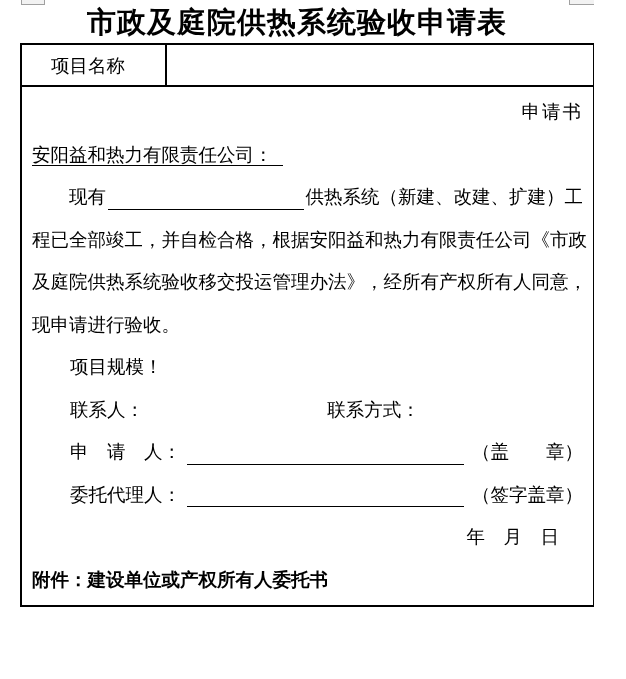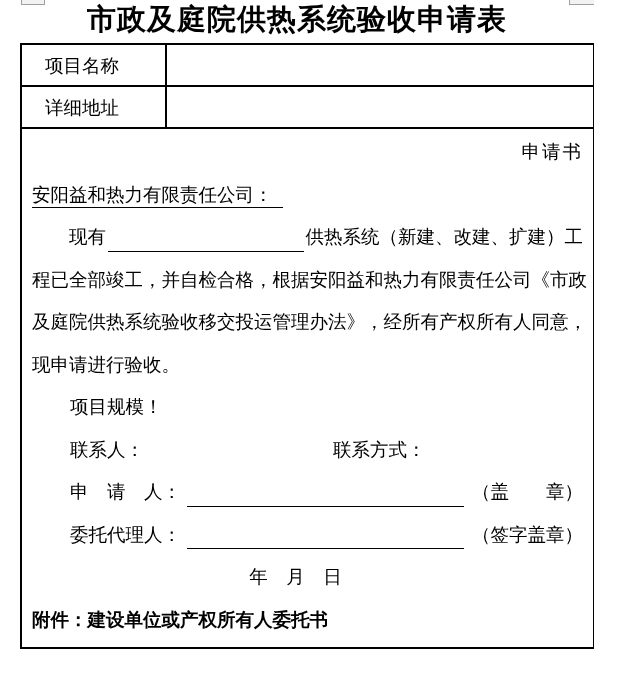--- a/index.html
+++ b/index.html
@@ -3,21 +3,21 @@
 <meta charset="utf-8">
 <style>
   * { margin: 0; padding: 0; box-sizing: border-box; }
   html, body { background: #ffffff; }
   .page {
     position: relative;
     width: 594px;
     height: 679px;
     background: #ffffff;
     overflow: hidden;
-    font-family: Liberation Mono, monospace;
+    font-family: Liberation Sans, sans-serif;
     color: #000000;
   }
   .corner-artifact {
     position: absolute;
     top: -3px;
     width: 24px;
     height: 8px;
     border: 1px solid #a0a0a0;
     background: #f2f2f2;
   }
@@ -38,21 +38,21 @@
     border-collapse: collapse;
     table-layout: fixed;
     margin-left: 20px;
     width: 573px;
   }
   table.form-table td {
     border: 2px solid #000000;
     font-size: 18.5px;
     vertical-align: middle;
   }
-  td.lbl { height: 42px; padding-left: 23px; margin-left: 24px; }
+  td.lbl { height: 42px; padding-left: 29px; margin-left: 24px; }
   td.val { height: 42px; }
   td.body-cell {
     height: 520px;
     vertical-align: top;
     padding: 0 10px;
     line-height: 42.5px;
   }
 
   .line { white-space: nowrap; }
   .heading { text-align: right; letter-spacing: 2px; }
@@ -69,21 +69,21 @@
   }
   .para1 { padding-left: 37px; }
   .para1 .blank { margin-left: 2px; margin-right: 2px; }
   .sig-line .blank { margin-left: 6px; margin-right: 8px; }
 
   .jline {
     text-align: justify;
     text-align-last: justify;
   }
   .contact-line .contact-first { display: inline-block; width: 252px; }
-  .date-line { text-align: center; padding-right: 24px; }
+  .date-line { text-align: right; padding-right: 24px; }
   .attachment { font-weight: bold; }
 </style>
 </head>
 <body>
 
 <div class="page">
 
   <div class="corner-artifact left"></div>
   <div class="corner-artifact right"></div>
 
@@ -92,24 +92,20 @@
   <table class="form-table">
     <colgroup>
       <col style="width:145px">
         <col style="width:143px">
         <col style="width:143px">
         <col style="width:142px">
     </colgroup>
     <tbody>
         <tr>
       <td class="lbl">项目名称</td>
-      <td class="val" colspan="3"></td>
-    </tr>
-    <tr>
-      <td class="lbl">详细地址</td>
       <td class="val" colspan="3"></td>
     </tr>
     <tr>
       <td class="body-cell" colspan="4">
 
         <div class="line heading">申请书</div>
 
         <div class="line">
           <span class="salutation-text">安阳益和热力有限责任公司：</span>
         </div>

